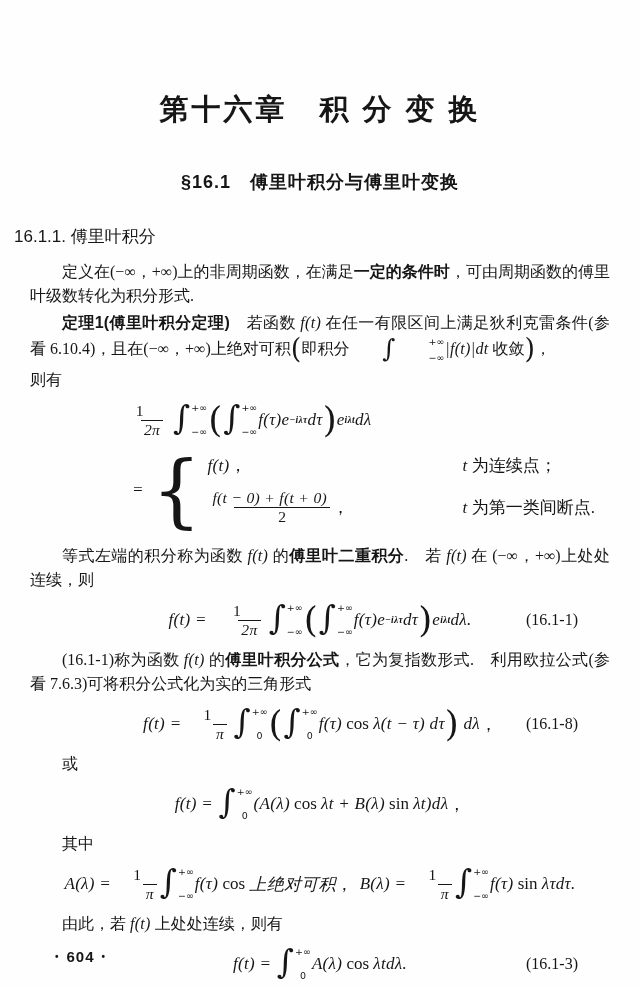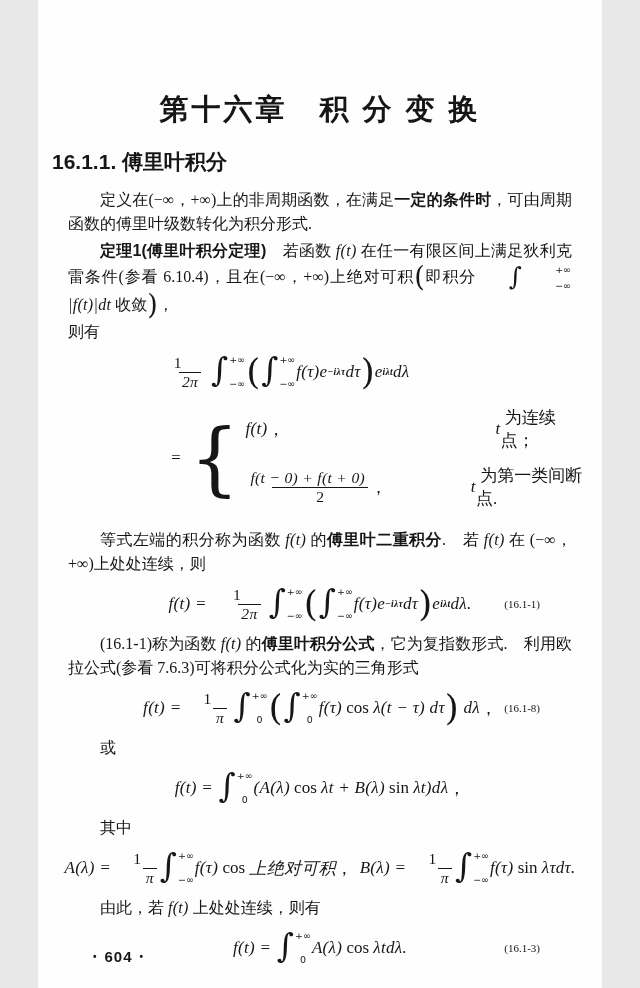--- a/index.html
+++ b/index.html
@@ -1,31 +1,31 @@
 <!DOCTYPE html>
 <html><head>
 <meta charset="utf-8">
 <style>
   html,body{margin:0;padding:0;background:#e8e8e8;}
   .page{
-    position:relative;width:564px;height:988px;margin:0 auto;
+    position:relative;width:640px;height:988px;margin:0 auto;
     background:#fefefe;color:#161616;overflow:hidden;
     font-family:"Liberation Serif",serif;
   }
   .inner{padding:0 14px;}
   .chapter-title{
     margin:90px 0 0;text-align:center;font-size:29px;font-weight:700;
     letter-spacing:3px;font-family:"Liberation Sans",sans-serif;
   }
   .section-title{
     margin:40px 0 0;text-align:center;font-size:18px;font-weight:700;
     font-family:"Liberation Sans",sans-serif;letter-spacing:1px;
   }
   .subsection-title{
-    margin:18px 0 12px;font-size:21px;font-weight:700;
+    margin:31px 0 12px;font-size:17px;font-weight:400;
     font-family:"Liberation Sans",sans-serif;
   }
   .para{font-size:16px;line-height:24px;text-align:justify;margin:3px 16px;}
   .ind{text-indent:2em;}
   .cn{font-family:"Liberation Serif",serif;}
   .cnb{font-weight:700;font-family:"Liberation Sans",sans-serif;}
   .mi{font-style:italic;font-family:"Liberation Serif",serif;letter-spacing:.3px;white-space:pre;}
   .cn{white-space:pre-wrap;}
   sup.sup{font-size:9.5px;vertical-align:7px;font-style:italic;letter-spacing:.3px;font-weight:bold;}
   .spc{display:inline-block;}
@@ -43,41 +43,42 @@
   .frac .fd{display:block;border-top:1.4px solid #161616;padding:0 3px;margin-left:25px;}
   
   .bigp{font-size:36px;line-height:0;vertical-align:-2px;font-family:"DejaVu Serif",serif;font-style:normal;font-weight:400;}
   .para .bigp{font-size:27px;vertical-align:-4px;}
   
   .disp{position:relative;margin:9px 0;font-size:17px;}
   .disp.center{text-align:center;}
   .disp.left{text-align:left;}
   .eqbody{display:inline-flex;align-items:center;}
   .eqlabel{position:absolute;right:48px;top:50%;transform:translateY(-50%);
-    font-size:11px;font-style:normal;font-family:"Liberation Serif",serif;}
+    font-size:16px;font-style:normal;font-family:"Liberation Serif",serif;}
   
   .casesblk{display:flex;align-items:center;margin:2px 0 12px 118px;font-size:17px;}
   .eqsign{margin-right:8px;}
   .brace{font-size:78px;font-weight:100;line-height:0;margin-right:6px;
     font-family:"DejaVu Serif",serif;transform:scaleY(1.02);display:inline-block;}
   .rows{display:inline-flex;flex-direction:column;}
   .crow{display:flex;align-items:center;margin:6px 0;}
   .cleft{display:inline-flex;align-items:center;width:255px;}
   .cright{display:inline-flex;align-items:center;}
   
   .footer{position:absolute;left:55px;top:948px;display:flex;align-items:center;gap:7px;
     font-weight:700;font-size:15px;font-family:"Liberation Sans",sans-serif;letter-spacing:1px;}
   .fdot{font-size:10px;line-height:1;}
 </style>
 </head>
 <body>
 
 <div class="page">
   <div class="inner">
     <div class="chapter-title">第十六章　积 分 变 换</div>
+    <div class="section-title">§16.1　傅里叶积分与傅里叶变换</div>
     <div class="subsection-title">16.1.1. 傅里叶积分</div>
     <div id="content">
         <div class="para ind"><span class="cn">定义在(−∞，+∞)上的非周期函数，在满足</span><span class="cnb">一定的条件时</span><span class="cn">，可由周期函数的傅里叶级数转化为积分形式.</span></div>
         <div class="para ind"><span class="cnb">定理1(傅里叶积分定理)</span><span class="cn">　若函数 </span><span class="mi">f(t)</span><span class="cn"> 在任一有限区间上满足狄利克雷条件(参看 6.10.4)，且在(−∞，+∞)上绝对可积</span><span class="bigp">(</span><span class="cn">即积分</span><span class="int small">
             <span class="sym">∫</span>
             <span class="lims">
               <span class="hi">+∞</span>
               <span class="lo">−∞</span>
             </span>
           </span><span class="mi">|f(t)|dt</span><span class="cn"> 收敛</span><span class="bigp">)</span><span class="cn">，</span></div>

